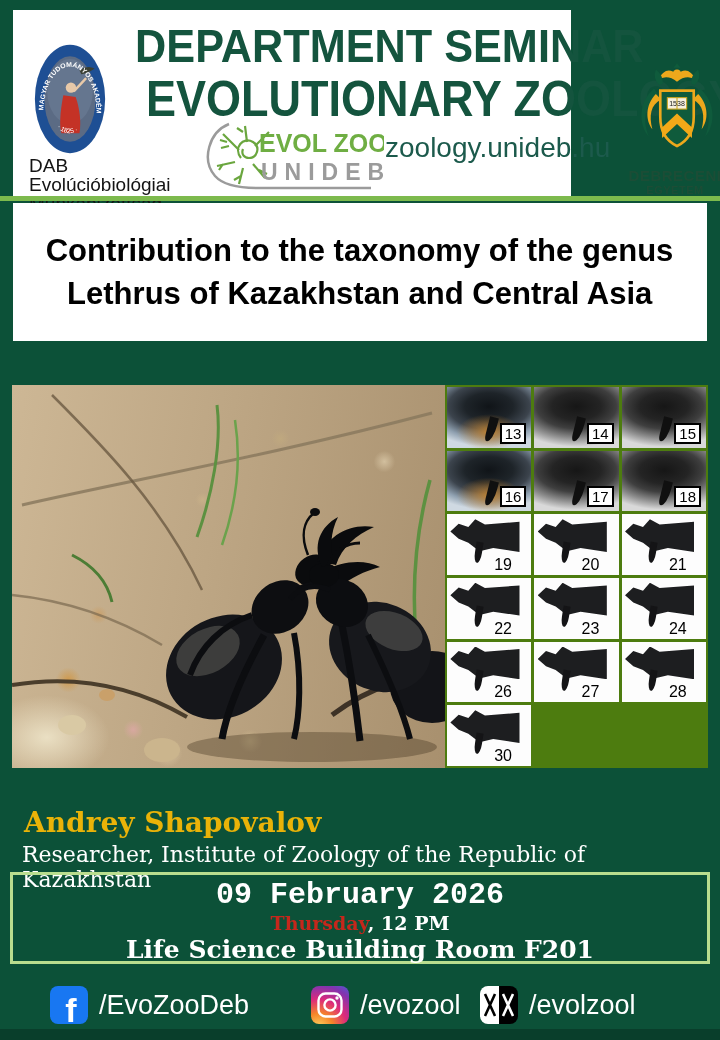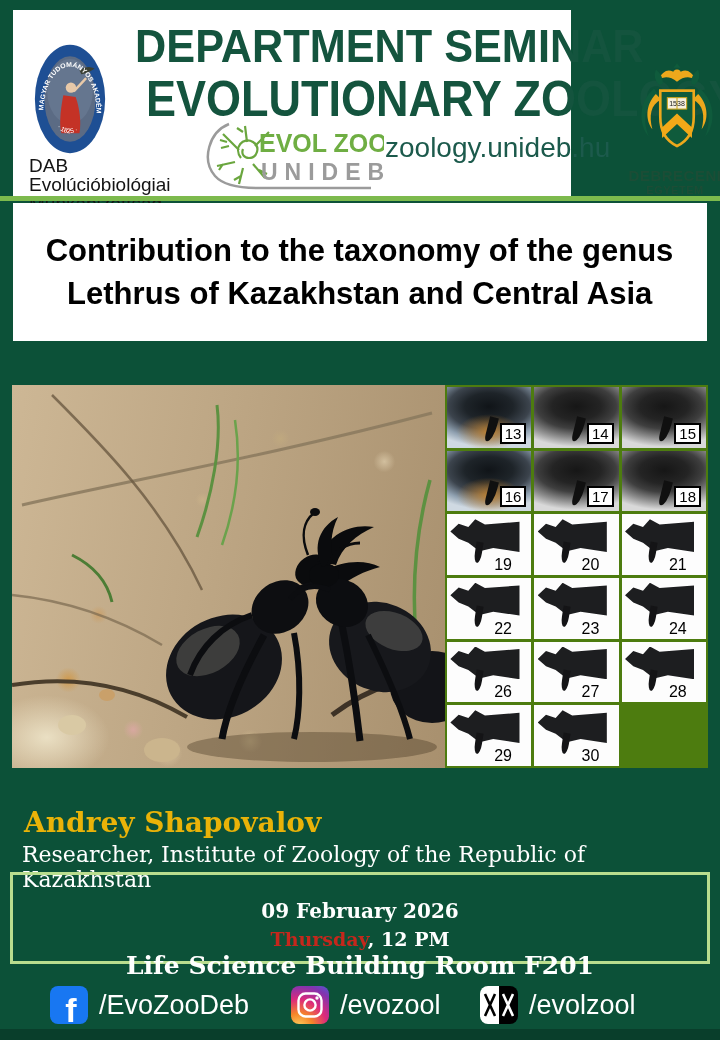--- a/index.html
+++ b/index.html
@@ -69,29 +69,29 @@
 
   
   .speaker-name{position:absolute;left:24px;top:806px;font-family:"DejaVu Serif",serif;
                 font-weight:bold;font-size:28px;color:#eab308;}
   .speaker-aff{position:absolute;left:22px;top:842px;font-family:"DejaVu Serif",serif;
                font-size:22px;color:#ffffff;}
 
   
   .event-box{position:absolute;left:10px;top:872px;width:700px;height:92px;box-sizing:border-box;
              border:3px solid #b9dd8e;text-align:center;color:#fff;font-family:"DejaVu Serif",serif;font-weight:bold;}
-  .event-box .date{font-size:20px;line-height:32px;margin-top:20px;}
+  .event-box .date{font-size:30px;line-height:32px;margin-top:4px;font-family:Liberation Mono, monospace;}
   .event-box .daytime{font-size:19px;line-height:24px;}
   .event-box .day{color:#c5271c;}
   .event-box .loc{font-size:25px;line-height:30px;}
 
   
   .social{position:absolute;left:0;top:986px;width:720px;height:42px;}
   .social-item{position:absolute;display:flex;align-items:center;gap:11px;color:#fff;font-size:27px;}
-  .si-fb{left:50px;} .si-ig{left:291px;} .si-x{left:480px;}
+  .si-fb{left:50px;} .si-ig{left:311px;} .si-x{left:480px;}
   .icon-box{width:38px;height:38px;border-radius:8px;overflow:hidden;position:relative;flex:0 0 auto;}
   .fb-box{background:#1877f2;display:flex;align-items:flex-end;justify-content:center;}
   .fb-box span{color:#fff;font-weight:bold;font-size:34px;line-height:34px;font-family:"Liberation Sans",sans-serif;
                transform:translate(2px,3px);}
   .ig-box{background:radial-gradient(circle at 20% 110%, #fdd663 0%, #f58529 28%, #dd2a7b 55%, #8134af 82%, #515bd4 100%);
           display:flex;align-items:center;justify-content:center;}
 
   .bottom-strip{position:absolute;left:0;top:1029px;width:720px;height:11px;background:#093e2b;}
 </style>
 </head>
@@ -271,23 +271,20 @@
     <div class="cell side">
         <span class="np">26</span>
       </div>
     <div class="cell side">
         <span class="np">27</span>
       </div>
     <div class="cell side">
         <span class="np">28</span>
       </div>
     <div class="cell side">
-        <span class="np">29</span>
-      </div>
-    <div class="cell side">
         <span class="np">30</span>
       </div>
   </div>
 
   <div class="speaker-name">Andrey Shapovalov</div>
   <div class="speaker-aff">Researcher, Institute of Zoology of the Republic of Kazakhstan</div>
 
   <div class="event-box">
     <div class="date">09 February 2026</div>
     <div class="daytime">

